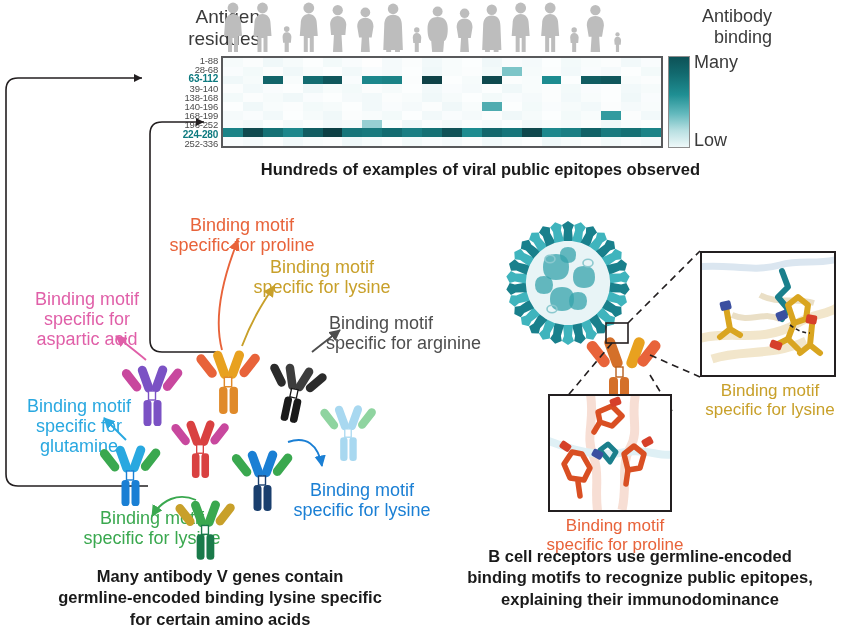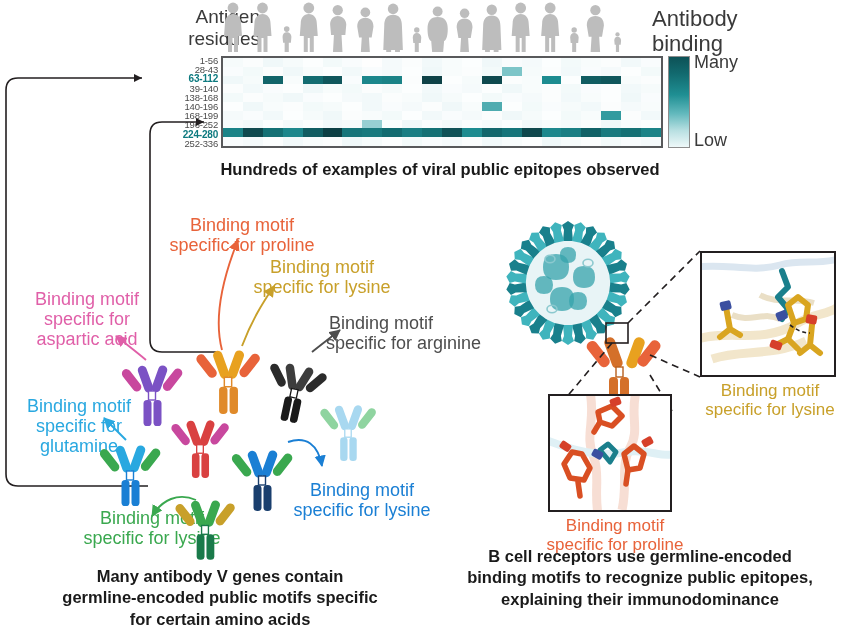--- a/index.html
+++ b/index.html
@@ -14,30 +14,30 @@
   #people-row{left:218px;top:2px;width:450px;height:52px;}
   #heatmap-frame{left:221px;top:56px;width:442px;height:92px;
        border:2px solid #58595b;box-sizing:border-box;background:#fff;}
   #heatmap-grid{position:absolute;inset:0;display:grid;}
   .hm-cell{width:100%;height:100%;}
   #row-labels{left:150px;top:56px;width:68px;}
   .row-label{height:9.2px;font-size:9.5px;text-align:right;color:#4c4c4c;
        line-height:9.2px;letter-spacing:-0.2px;white-space:nowrap;}
   .row-label.hi{font-weight:bold;color:#0d7a7f;font-size:10px;}
 
-  #cbar-title{left:652px;top:6px;width:120px;text-align:left;
-       font-size:22px;color:#3a3a3a;line-height:1.15;}
+  #cbar-title{left:652px;top:6px;width:120px;text-align:right;
+       font-size:18px;color:#3a3a3a;line-height:1.15;}
   #cbar{left:668px;top:56px;width:22px;height:92px;border:1.5px solid #8d8d8d;
        box-sizing:border-box;
        background:linear-gradient(to bottom,#0d5257 0%,#12696e 18%,#1f8f93 42%,
                   #63b9bd 63%,#b9e0e2 82%,#eef8f9 100%);}
   #cbar-high{left:694px;top:52px;font-size:18px;color:#3a3a3a;}
   #cbar-low{left:694px;top:130px;font-size:18px;color:#3a3a3a;}
 
-  #heatmap-caption{left:180px;top:160px;width:520px;text-align:center;
+  #heatmap-caption{left:180px;top:160px;width:520px;text-align:right;
        font-size:16.5px;font-weight:bold;color:#1a1a1a;}
 
   
   .motif{font-size:18px;line-height:1.12;text-align:center;}
 
   
   .caption{font-size:16.5px;font-weight:bold;line-height:1.3;text-align:center;
        color:#1a1a1a;}
   #caption-left{left:20px;top:566px;width:400px;}
   #caption-right{left:440px;top:546px;width:400px;}
@@ -124,22 +124,22 @@
         </g>
         <g transform="translate(395.09,30) scale(0.4)">
           <circle cx="11" cy="6" r="5.4"></circle>
           <path d="M11,12 C6,12 3,16 3,21 L4,32 L7,32 L7,50 L15,50 L15,32 L19,32 L20,21 C20,16 16,12 11,12 Z"></path>
         </g>
       </g>
   </svg>
 </div>
 
 <div class="abs" id="row-labels">
-    <div class="row-label">1-56</div>
-    <div class="row-label">28-43</div>
+    <div class="row-label">1-88</div>
+    <div class="row-label">28-68</div>
     <div class="row-label hi">63-112</div>
     <div class="row-label">39-140</div>
     <div class="row-label">138-168</div>
     <div class="row-label">140-196</div>
     <div class="row-label">168-199</div>
     <div class="row-label">196-252</div>
     <div class="row-label hi">224-280</div>
     <div class="row-label">252-336</div>
   </div>
 
@@ -682,17 +682,17 @@
     <path d="M74,58 L84,50 L94,58 L90,72 L78,74 Z" fill="none" stroke="#d94f23" stroke-width="5.5" stroke-linejoin="round"></path>
     <path d="M78,74 L76,88" fill="none" stroke="#d94f23" stroke-width="5.5" stroke-linecap="round"></path>
     <rect x="92" y="42" width="11" height="8" rx="2" fill="#d6402a" transform="rotate(-28 97 46)"></rect>
   </svg>
 </div>
 
 <div class="abs lbl" id="inset-proline-label">Binding motif
 specific for proline</div>
 
 <div class="abs lbl caption" id="caption-left">Many antibody V genes contain
-germline-encoded public motifs specific
+germline-encoded binding lysine specific
 for certain amino acids</div>
 <div class="abs lbl caption" id="caption-right">B cell receptors use germline-encoded
 binding motifs to recognize public epitopes,
 explaining their immunodominance</div>
 
 </body></html>

